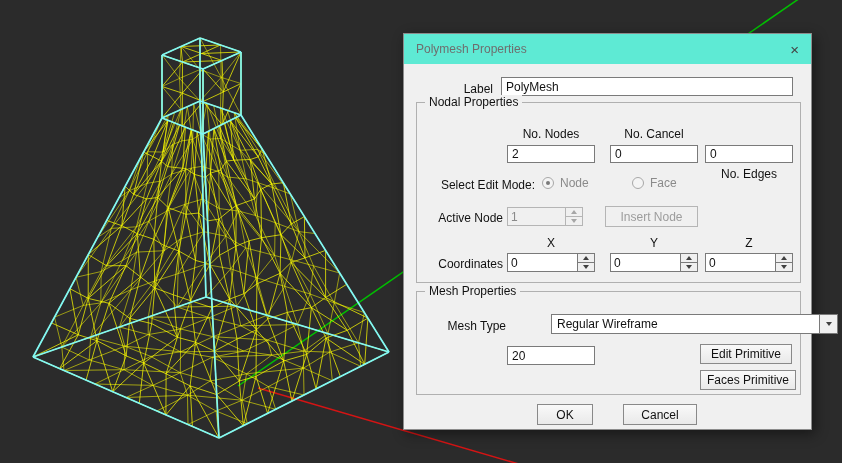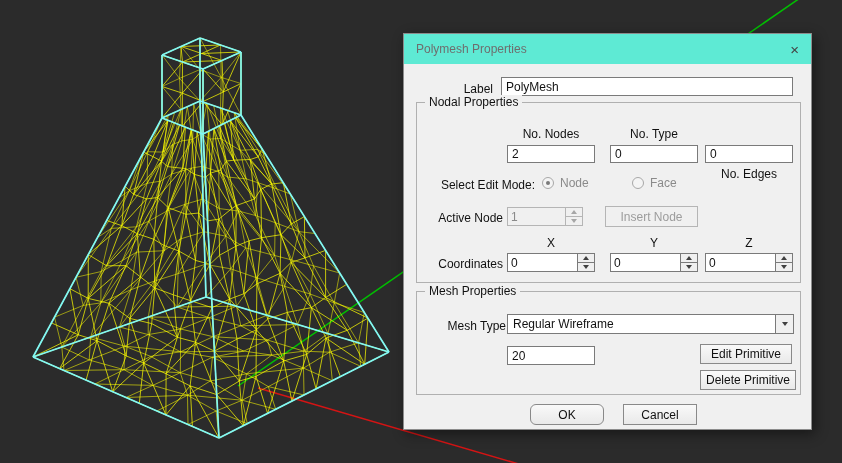--- a/index.html
+++ b/index.html
@@ -42,21 +42,21 @@
 
   .radio-group{position:absolute;display:flex;align-items:center;gap:6px;height:14px;}
   .rb{width:12px;height:12px;border-radius:50%;border:1px solid #a8a8a8;background:#f4f4f4;position:relative;flex:0 0 auto;}
   .rb.checked::after{content:"";position:absolute;left:3px;top:3px;width:4px;height:4px;border-radius:50%;background:#7a7a7a;}
   .rb-label{color:#8a8a8a;line-height:12px;}
 
   .btn{position:absolute;border:1px solid #898989;background:linear-gradient(#f9f9f9,#e9e9e9);
        font:12px "Liberation Sans",sans-serif;color:#111;text-align:center;cursor:pointer;}
   .btn.disabled{color:#9c9c9c;border-color:#b5b5b5;background:#f0f0f0;cursor:default;}
 
-  .combo{position:absolute;display:flex;height:20px;border:1px solid #7a7a7a;background:#fff;align-items:stretch;cursor:pointer;}
+  .combo{position:absolute;display:flex;height:20px;border:1px solid #7a7a7a;background:#fff;align-items:stretch;cursor:pointer;margin-left:44px;}
   .combo .val{flex:1;padding:0 5px;line-height:18px;white-space:nowrap;overflow:hidden;}
   .combo .drop{width:18px;border-left:1px solid #7a7a7a;background:#f0f0f0;display:flex;align-items:center;justify-content:center;}
 </style>
 </head>
 <body>
 
 <div class="stage">
 
   <svg id="scene" class="viewport" width="842" height="463" viewBox="0 0 842 463" style="background: rgb(43, 43, 43);">
       <line x1="238.0" y1="386.0" x2="858.0" y2="-42.0" stroke="#00c000" stroke-width="1.5"></line>
@@ -852,21 +852,21 @@
       <span class="close">×</span>
     </div>
 
     <span class="lbl r" style="left:37px;top:46px;width:52px;">Label</span>
     <input class="tf" style="left: 97px; top: 43px; width: 292px;" value="PolyMesh">
 
     <div class="group" style="left:12px;top:68px;width:385px;height:181px;">
       <span class="legend">Nodal Properties</span>
 
       <span class="lbl c" style="left:90px;top:22px;width:88px;">No. Nodes</span>
-      <span class="lbl c" style="left:193px;top:22px;width:88px;">No. Type</span>
+      <span class="lbl c" style="left:193px;top:22px;width:88px;">No. Cancel</span>
       <span class="lbl c" style="left:288px;top:22px;width:88px;margin-top:40px;">No. Edges</span>
 
       <input class="tf" style="left: 90px; top: 42px; width: 88px; height: 18px;" value="2">
       <input class="tf" style="left: 193px; top: 42px; width: 88px; height: 18px;" value="0">
       <input class="tf" style="left: 288px; top: 42px; width: 88px; height: 18px;" value="0">
 
       <span class="lbl r" style="left:6px;top:73px;width:112px;">Select Edit Mode:</span>
 
       <div class="radio-group" style="left:125px;top:73px;">
         <span class="rb checked"></span>
@@ -941,19 +941,19 @@
       <div class="combo" style="left:90px;top:22px;width:287px;">
         <span class="val">Regular Wireframe</span>
         <span class="drop">
           <span class="tri-down"></span>
         </span>
       </div>
 
       <input class="tf" style="left: 90px; top: 54px; width: 88px;" value="20">
 
       <button class="btn" style="left:283px;top:52px;width:92px;height:20px;">Edit Primitive</button>
-      <button class="btn" style="left:283px;top:78px;width:96px;height:20px;">Delete Primitive</button>
+      <button class="btn" style="left:283px;top:78px;width:96px;height:20px;">Faces Primitive</button>
     </div>
 
-    <button class="btn" style="left:126px;top:370px;width:74px;height:21px;border-radius:6px;">OK</button>
+    <button class="btn" style="left:133px;top:370px;width:56px;height:21px;">OK</button>
     <button class="btn" style="left:219px;top:370px;width:74px;height:21px;">Cancel</button>
   </div>
 </div>
 
 </body></html>

